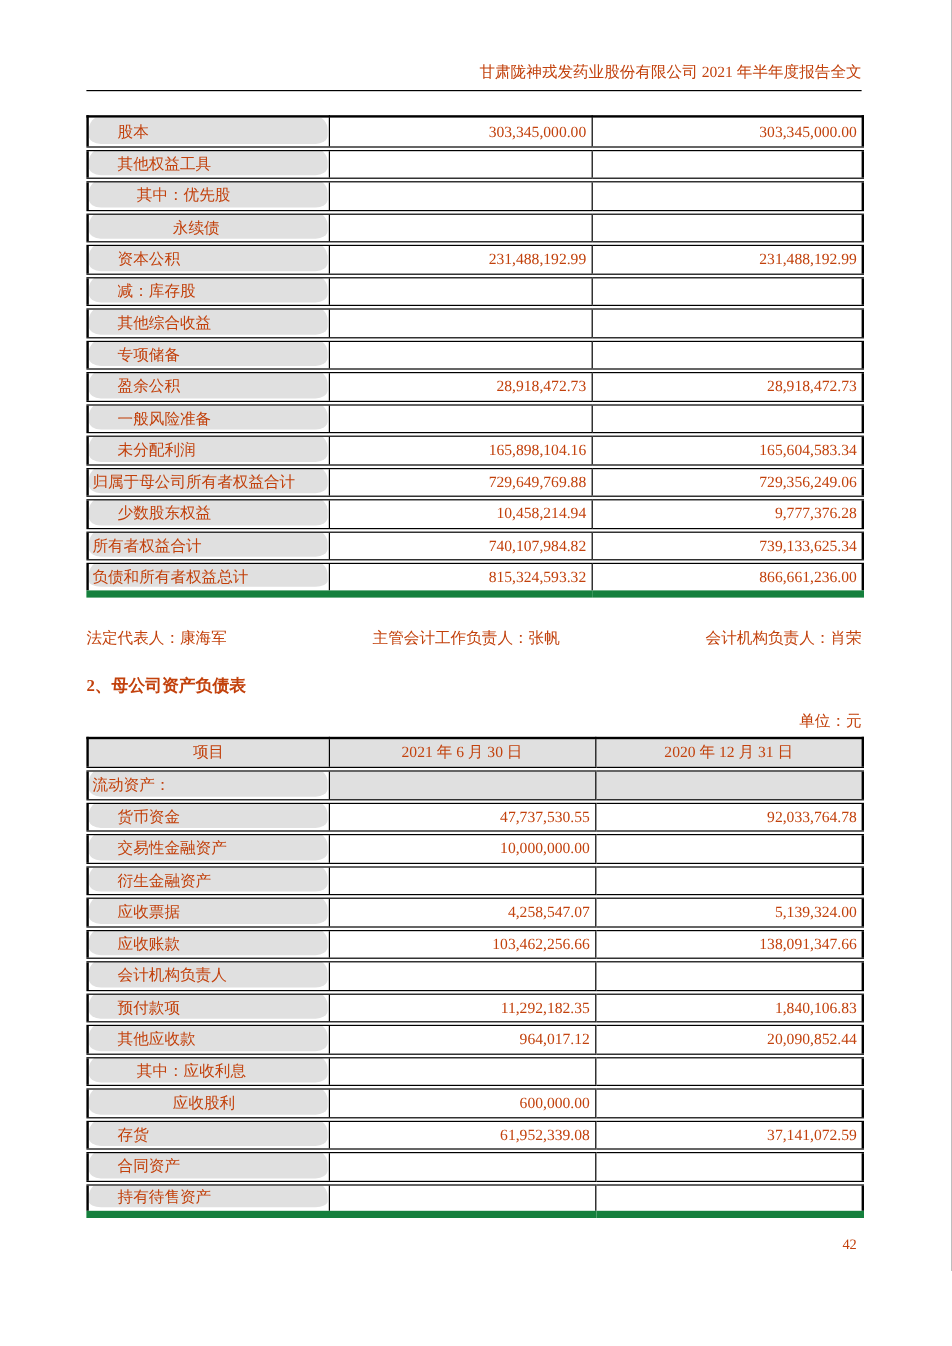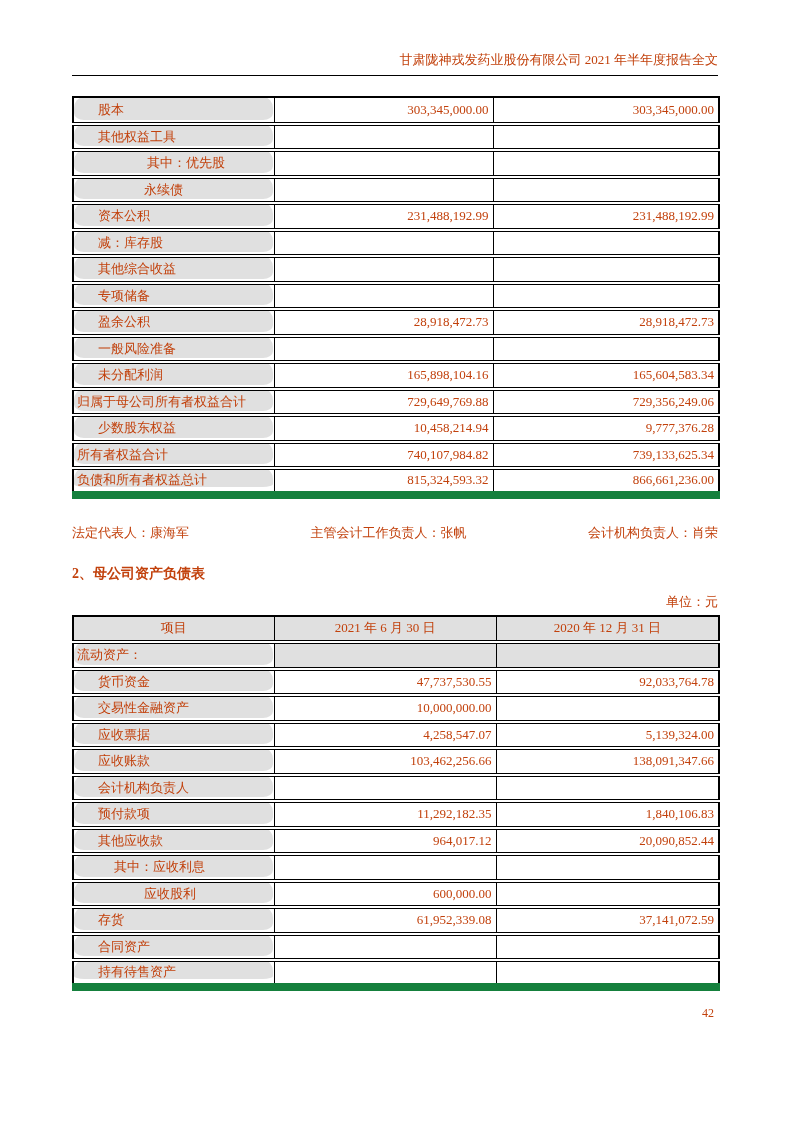--- a/index.html
+++ b/index.html
@@ -39,21 +39,21 @@
     border-top: none;
     border-bottom: 4px double #000;
     background-clip: padding-box;
     height: 26.5px;
     font-size: 13px;
     font-weight: normal;
     vertical-align: middle;
     overflow: hidden;
     white-space: nowrap;
   }
-  table.fin-table tr:last-child td { border-bottom: 8px solid #15803d; }
+  table.fin-table tr:last-child td { border-bottom: 6px solid #15803d; }
 
   td.label-cell { background-color: #e0e0e0; text-align: left; border-radius: 11px; }
   td.num-cell   { background-color: #ffffff; text-align: right; padding-right: 4px; }
   tr.section-row td.num-cell { background-color: #e0e0e0; }
   tr.head-row th { background-color: #e0e0e0; text-align: center; }
 
   .lbl { display: inline-block; }
 
   .signatures {
     margin-top: 26px;
@@ -102,21 +102,21 @@
     <td class="label-cell"><span class="lbl" style="padding-left: 24px;">股本</span></td>
     <td class="num-cell">303,345,000.00</td>
     <td class="num-cell">303,345,000.00</td>
   </tr>
           <tr>
     <td class="label-cell"><span class="lbl" style="padding-left: 24px;">其他权益工具</span></td>
     <td class="num-cell"></td>
     <td class="num-cell"></td>
   </tr>
           <tr>
-    <td class="label-cell"><span class="lbl" style="padding-left: 56px; margin-left: 17px;">其中：优先股</span></td>
+    <td class="label-cell"><span class="lbl" style="padding-left: 40px;">其中：优先股</span></td>
     <td class="num-cell"></td>
     <td class="num-cell"></td>
   </tr>
           <tr>
     <td class="label-cell"><span class="lbl" style="padding-left: 70px;">永续债</span></td>
     <td class="num-cell"></td>
     <td class="num-cell"></td>
   </tr>
           <tr>
     <td class="label-cell"><span class="lbl" style="padding-left: 24px;">资本公积</span></td>
@@ -208,20 +208,25 @@
     <td class="label-cell"><span class="lbl" style="padding-left: 24px;">货币资金</span></td>
     <td class="num-cell">47,737,530.55</td>
     <td class="num-cell">92,033,764.78</td>
   </tr>
           <tr>
     <td class="label-cell"><span class="lbl" style="padding-left: 24px;">交易性金融资产</span></td>
     <td class="num-cell">10,000,000.00</td>
     <td class="num-cell"></td>
   </tr>
           <tr>
+    <td class="label-cell"><span class="lbl" style="padding-left: 24px;">衍生金融资产</span></td>
+    <td class="num-cell"></td>
+    <td class="num-cell"></td>
+  </tr>
+          <tr>
     <td class="label-cell"><span class="lbl" style="padding-left: 24px;">应收票据</span></td>
     <td class="num-cell">4,258,547.07</td>
     <td class="num-cell">5,139,324.00</td>
   </tr>
           <tr>
     <td class="label-cell"><span class="lbl" style="padding-left: 24px;">应收账款</span></td>
     <td class="num-cell">103,462,256.66</td>
     <td class="num-cell">138,091,347.66</td>
   </tr>
           <tr>

